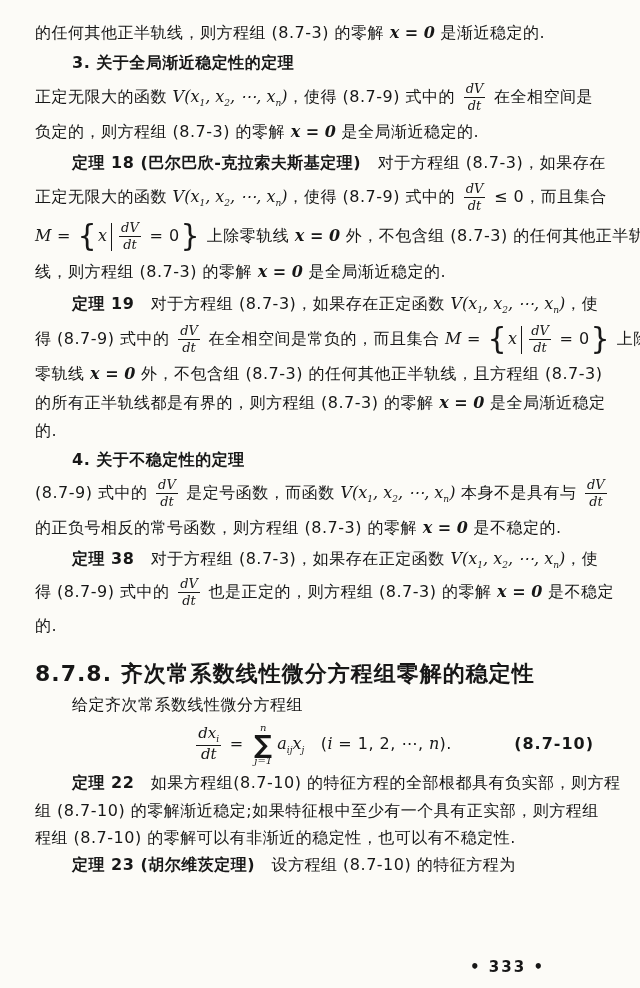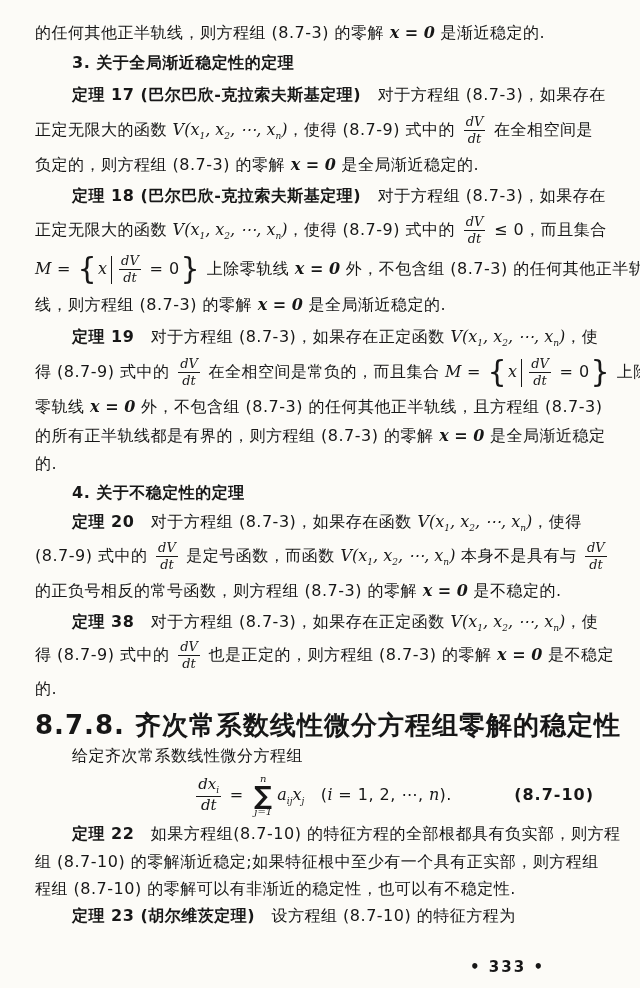--- a/index.html
+++ b/index.html
@@ -14,22 +14,22 @@
     padding:18px 30px 0 35px;
   }
   .doc-lines { width:575px; }
   .line {
     white-space:nowrap; overflow:visible;
     font-size:16px; letter-spacing:0.5px;
     height:30px; line-height:30px;
   }
   .line.ind { text-indent:37px; }
   .line.section {
-    font-size:26px; font-weight:bold; letter-spacing:1px;
-    margin-top:4px;
+    font-size:22px; font-weight:bold; letter-spacing:1px;
+    margin-top:16px;
   }
   .bold { font-weight:bold; }
   .mi  { font-family:"DejaVu Serif", serif; font-style:italic; letter-spacing:0; }
   .mbi { font-family:"DejaVu Serif", serif; font-style:italic; font-weight:bold; letter-spacing:0; }
   sub { font-size:9px; letter-spacing:0; }
   .frac {
     display:inline-flex; flex-direction:column; vertical-align:middle;
     text-align:center; line-height:1.05; font-size:13px;
     font-family:"DejaVu Serif", serif; font-style:italic;
     margin:0 3px; letter-spacing:0;
@@ -63,21 +63,20 @@
     font-size:15px; font-weight:bold; letter-spacing:2px;
   }
 </style>
 </head>
 <body>
 
 <div class="page">
   <div class="doc-lines">
       <div class="line" style="height: 30px; line-height: 30px;">的任何其他正半轨线，则方程组 (8.7-3) 的零解 <span class="mbi">x = 0</span> 是渐近稳定的.</div>
       <div class="line ind" style="height: 30px; line-height: 30px;"><span class="bold">3. 关于全局渐近稳定性的定理</span></div>
-      <div class="line ind" style="height: 33px; line-height: 33px;"><span class="bold">定理 17 (巴尔巴欣-克拉索夫斯基定理)</span>　对于方程组 (8.7-3)，如果存在</div>
       <div class="line" style="height: 38px; line-height: 38px;">正定无限大的函数 <span class="mi">V(x<sub>1</sub>, x<sub>2</sub>, ⋯, x<sub>n</sub>)</span>，使得 (8.7-9) 式中的 <span class="frac">
           <span class="num">dV</span>
           <span class="den">dt</span>
         </span> 在全相空间是</div>
       <div class="line" style="height: 31px; line-height: 31px;">负定的，则方程组 (8.7-3) 的零解 <span class="mbi">x = 0</span> 是全局渐近稳定的.</div>
       <div class="line ind" style="height: 31px; line-height: 31px;"><span class="bold">定理 18 (巴尔巴欣-克拉索夫斯基定理)</span>　对于方程组 (8.7-3)，如果存在</div>
       <div class="line" style="height: 38px; line-height: 38px;">正定无限大的函数 <span class="mi">V(x<sub>1</sub>, x<sub>2</sub>, ⋯, x<sub>n</sub>)</span>，使得 (8.7-9) 式中的 <span class="frac">
           <span class="num">dV</span>
           <span class="den">dt</span>
         </span> ≤ 0，而且集合</div>
@@ -91,21 +90,20 @@
           <span class="num">dV</span>
           <span class="den">dt</span>
         </span> 在全相空间是常负的，而且集合 <span class="mi">M</span> = <span class="brace">{</span><span class="mi">x</span><span class="setbar"></span><span class="frac">
           <span class="num">dV</span>
           <span class="den">dt</span>
         </span> = 0<span class="brace">}</span> 上除</div>
       <div class="line" style="height: 30px; line-height: 30px;">零轨线 <span class="mbi">x = 0</span> 外，不包含组 (8.7-3) 的任何其他正半轨线，且方程组 (8.7-3)</div>
       <div class="line" style="height: 28px; line-height: 28px;">的所有正半轨线都是有界的，则方程组 (8.7-3) 的零解 <span class="mbi">x = 0</span> 是全局渐近稳定</div>
       <div class="line" style="height: 28px; line-height: 28px;">的.</div>
       <div class="line ind" style="height: 29px; line-height: 29px;"><span class="bold">4. 关于不稳定性的定理</span></div>
-      <div class="line ind" style="height: 30px; line-height: 30px;"><span class="bold">定理 20</span>　对于方程组 (8.7-3)，如果存在函数 <span class="mi">V(x<sub>1</sub>, x<sub>2</sub>, ⋯, x<sub>n</sub>)</span>，使得</div>
       <div class="line" style="height: 38px; line-height: 38px;">(8.7-9) 式中的 <span class="frac">
           <span class="num">dV</span>
           <span class="den">dt</span>
         </span> 是定号函数，而函数 <span class="mi">V(x<sub>1</sub>, x<sub>2</sub>, ⋯, x<sub>n</sub>)</span> 本身不是具有与 <span class="frac">
           <span class="num">dV</span>
           <span class="den">dt</span>
         </span></div>
       <div class="line" style="height: 32px; line-height: 32px;">的正负号相反的常号函数，则方程组 (8.7-3) 的零解 <span class="mbi">x = 0</span> 是不稳定的.</div>
       <div class="line ind" style="height: 29px; line-height: 29px;"><span class="bold">定理 38</span>　对于方程组 (8.7-3)，如果存在正定函数 <span class="mi">V(x<sub>1</sub>, x<sub>2</sub>, ⋯, x<sub>n</sub>)</span>，使</div>
       <div class="line" style="height: 38px; line-height: 38px;">得 (8.7-9) 式中的 <span class="frac">

